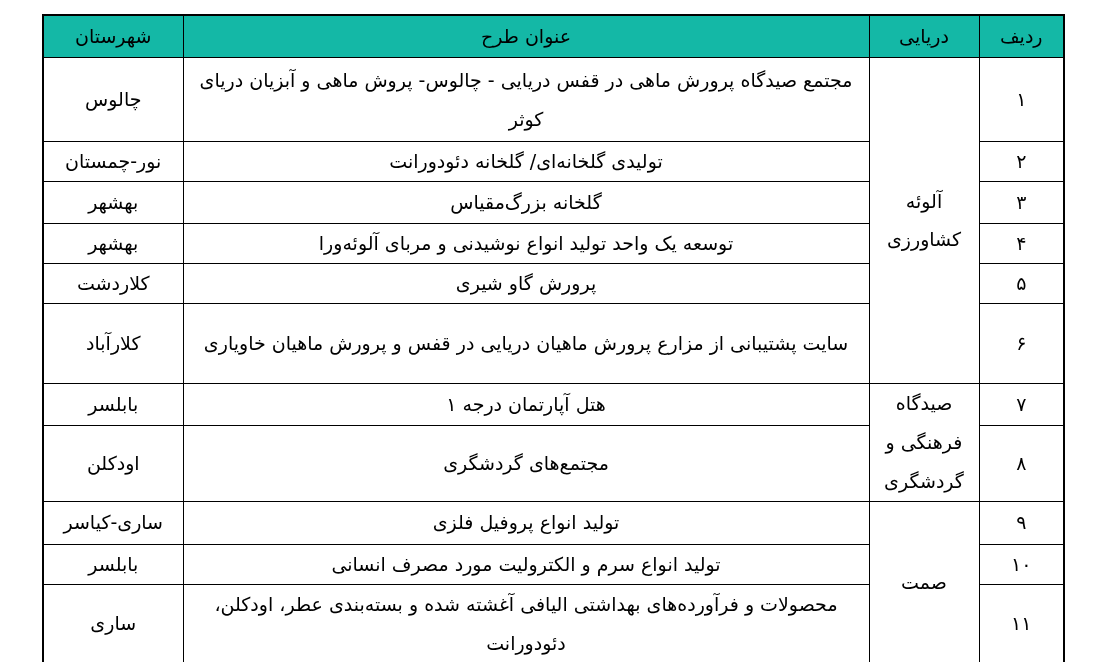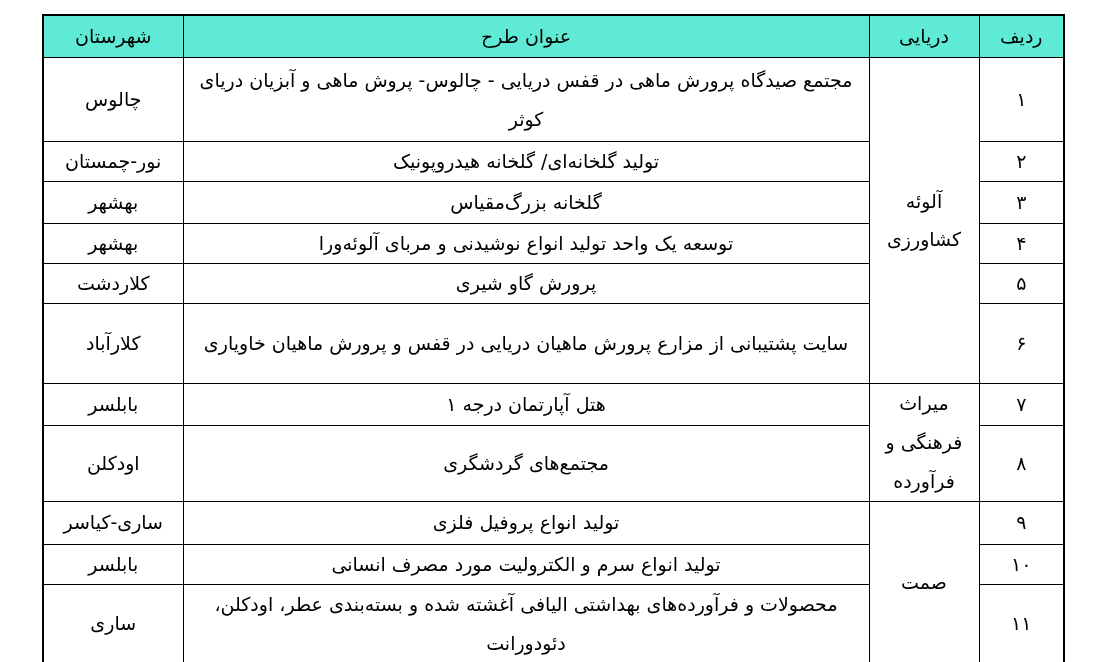--- a/index.html
+++ b/index.html
@@ -32,21 +32,21 @@
   table.doc-table td {
     border: 1px solid #000000;
     text-align: center;
     vertical-align: middle;
     padding: 0 6px;
     line-height: 2.05;
     font-weight: normal;
     overflow: hidden;
   }
   table.doc-table thead th {
-    background: #5eead4;
+    background: #14b8a6;
     height: 41px;
     text-align: center;
   }
   .col-no    { width: 85px;  }
   .col-org   { width: 110px; }
   .col-title { width: 686px; }
   .col-county{ width: 140px; }
 </style>
 </head>
 <body>
@@ -69,21 +69,21 @@
     </thead>
     <tbody>
       <tr style="height:84px;">
         <td>۱</td>
         <td rowspan="6">آلوئه کشاورزی</td>
         <td>مجتمع صیدگاه پرورش ماهی در قفس دریایی - چالوس- پروش ماهی و آبزیان دریای کوثر</td>
         <td>چالوس</td>
       </tr>
       <tr style="height:40px;">
         <td>۲</td>
-        <td>تولید گلخانه‌ای/ گلخانه هیدروپونیک</td>
+        <td>تولیدی گلخانه‌ای/ گلخانه دئودورانت</td>
         <td>نور-چمستان</td>
       </tr>
       <tr style="height:42px;">
         <td>۳</td>
         <td>گلخانه بزرگ‌مقیاس</td>
         <td>بهشهر</td>
       </tr>
       <tr style="height:40px;">
         <td>۴</td>
         <td>توسعه یک واحد تولید انواع نوشیدنی و مربای آلوئه‌ورا</td>
@@ -94,21 +94,21 @@
         <td>پرورش گاو شیری</td>
         <td>کلاردشت</td>
       </tr>
       <tr style="height:80px;">
         <td>۶</td>
         <td>سایت پشتیبانی از مزارع پرورش ماهیان دریایی در قفس و پرورش ماهیان خاویاری</td>
         <td>کلارآباد</td>
       </tr>
       <tr style="height:42px;">
         <td>۷</td>
-        <td rowspan="2">میراث فرهنگی و فرآورده</td>
+        <td rowspan="2">صیدگاه فرهنگی و گردشگری</td>
         <td>هتل آپارتمان درجه ۱</td>
         <td>بابلسر</td>
       </tr>
       <tr style="height:75px;">
         <td>۸</td>
         <td>مجتمع‌های گردشگری</td>
         <td>اودکلن</td>
       </tr>
       <tr style="height:43px;">
         <td>۹</td>

